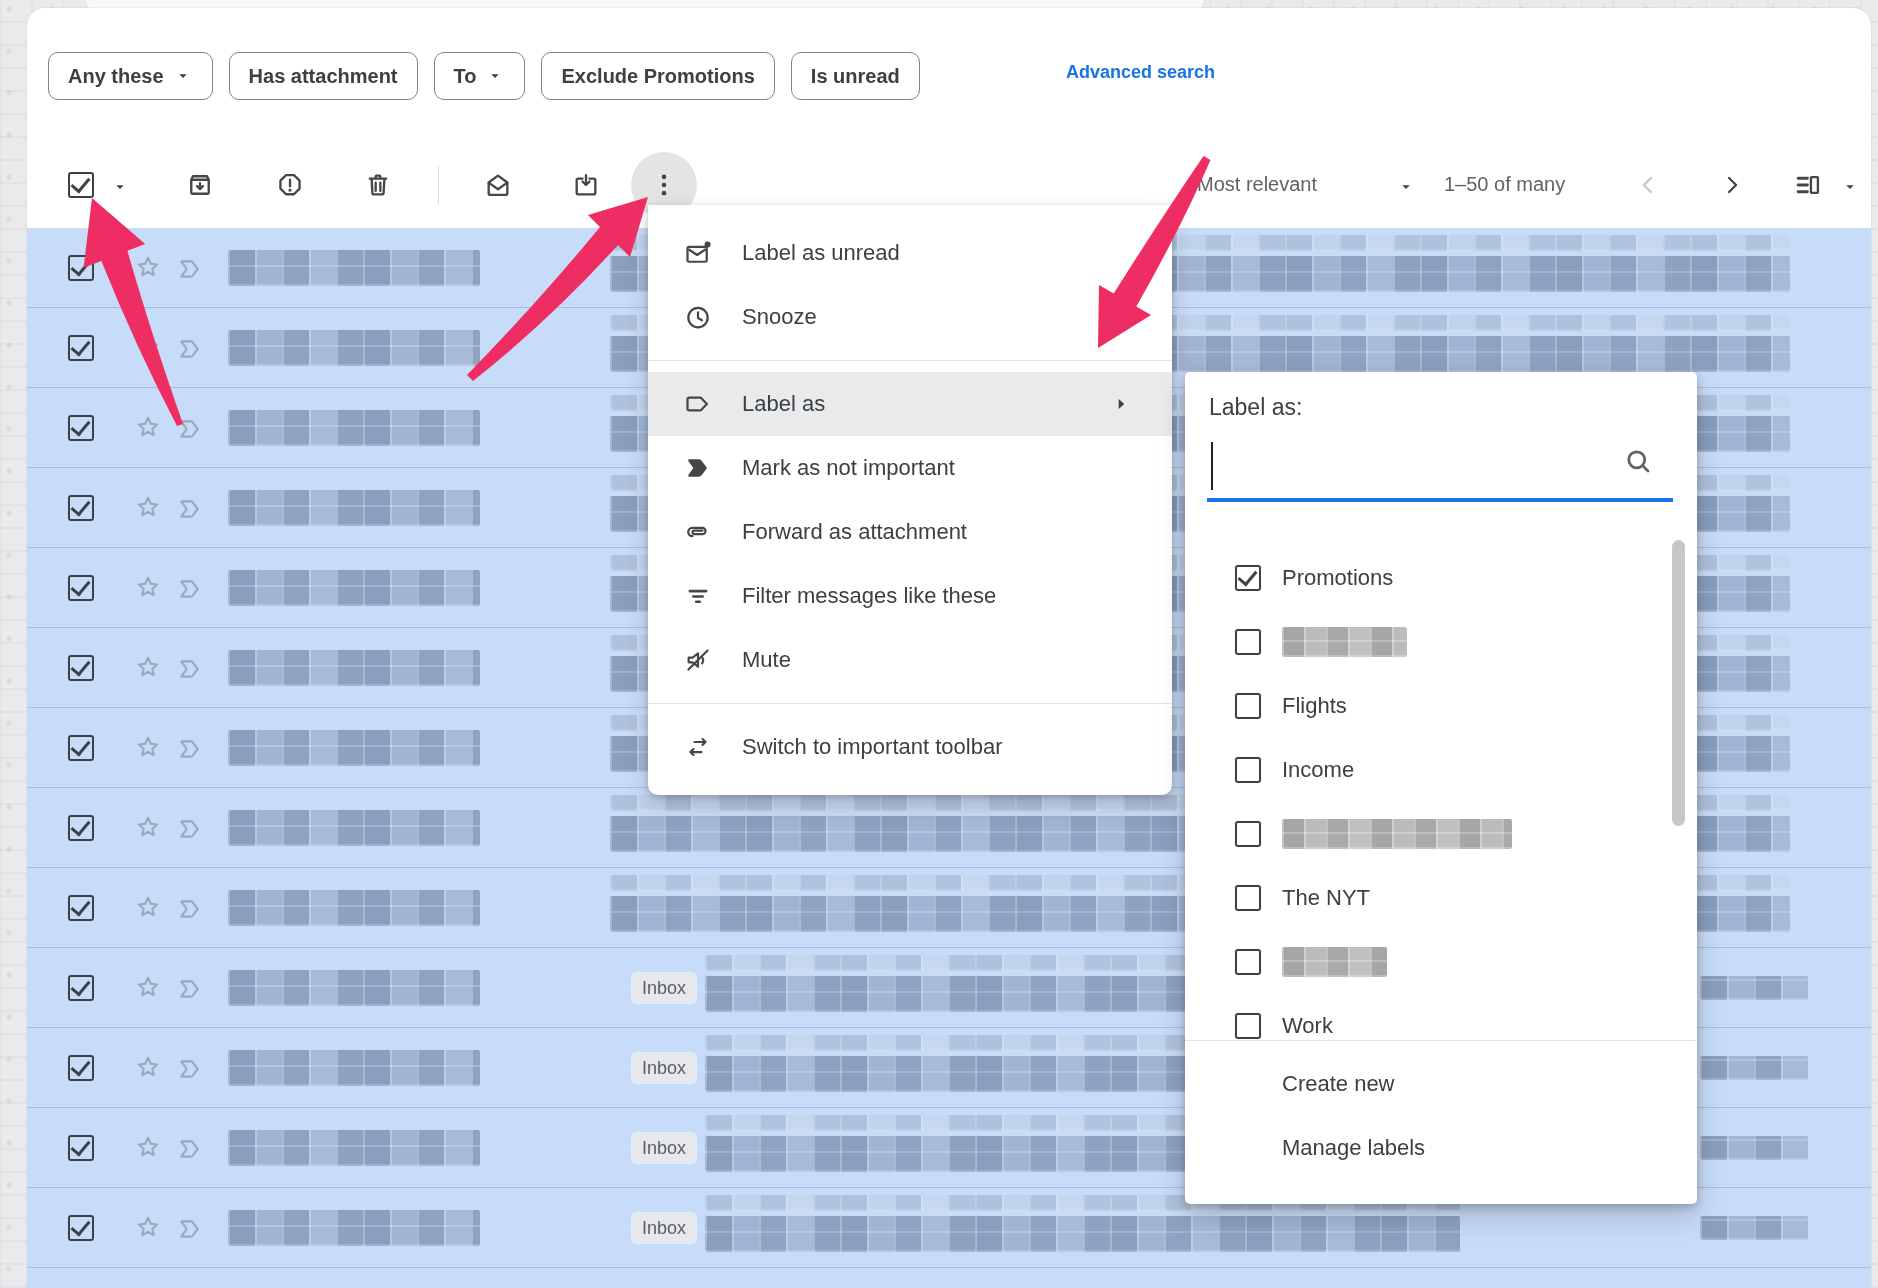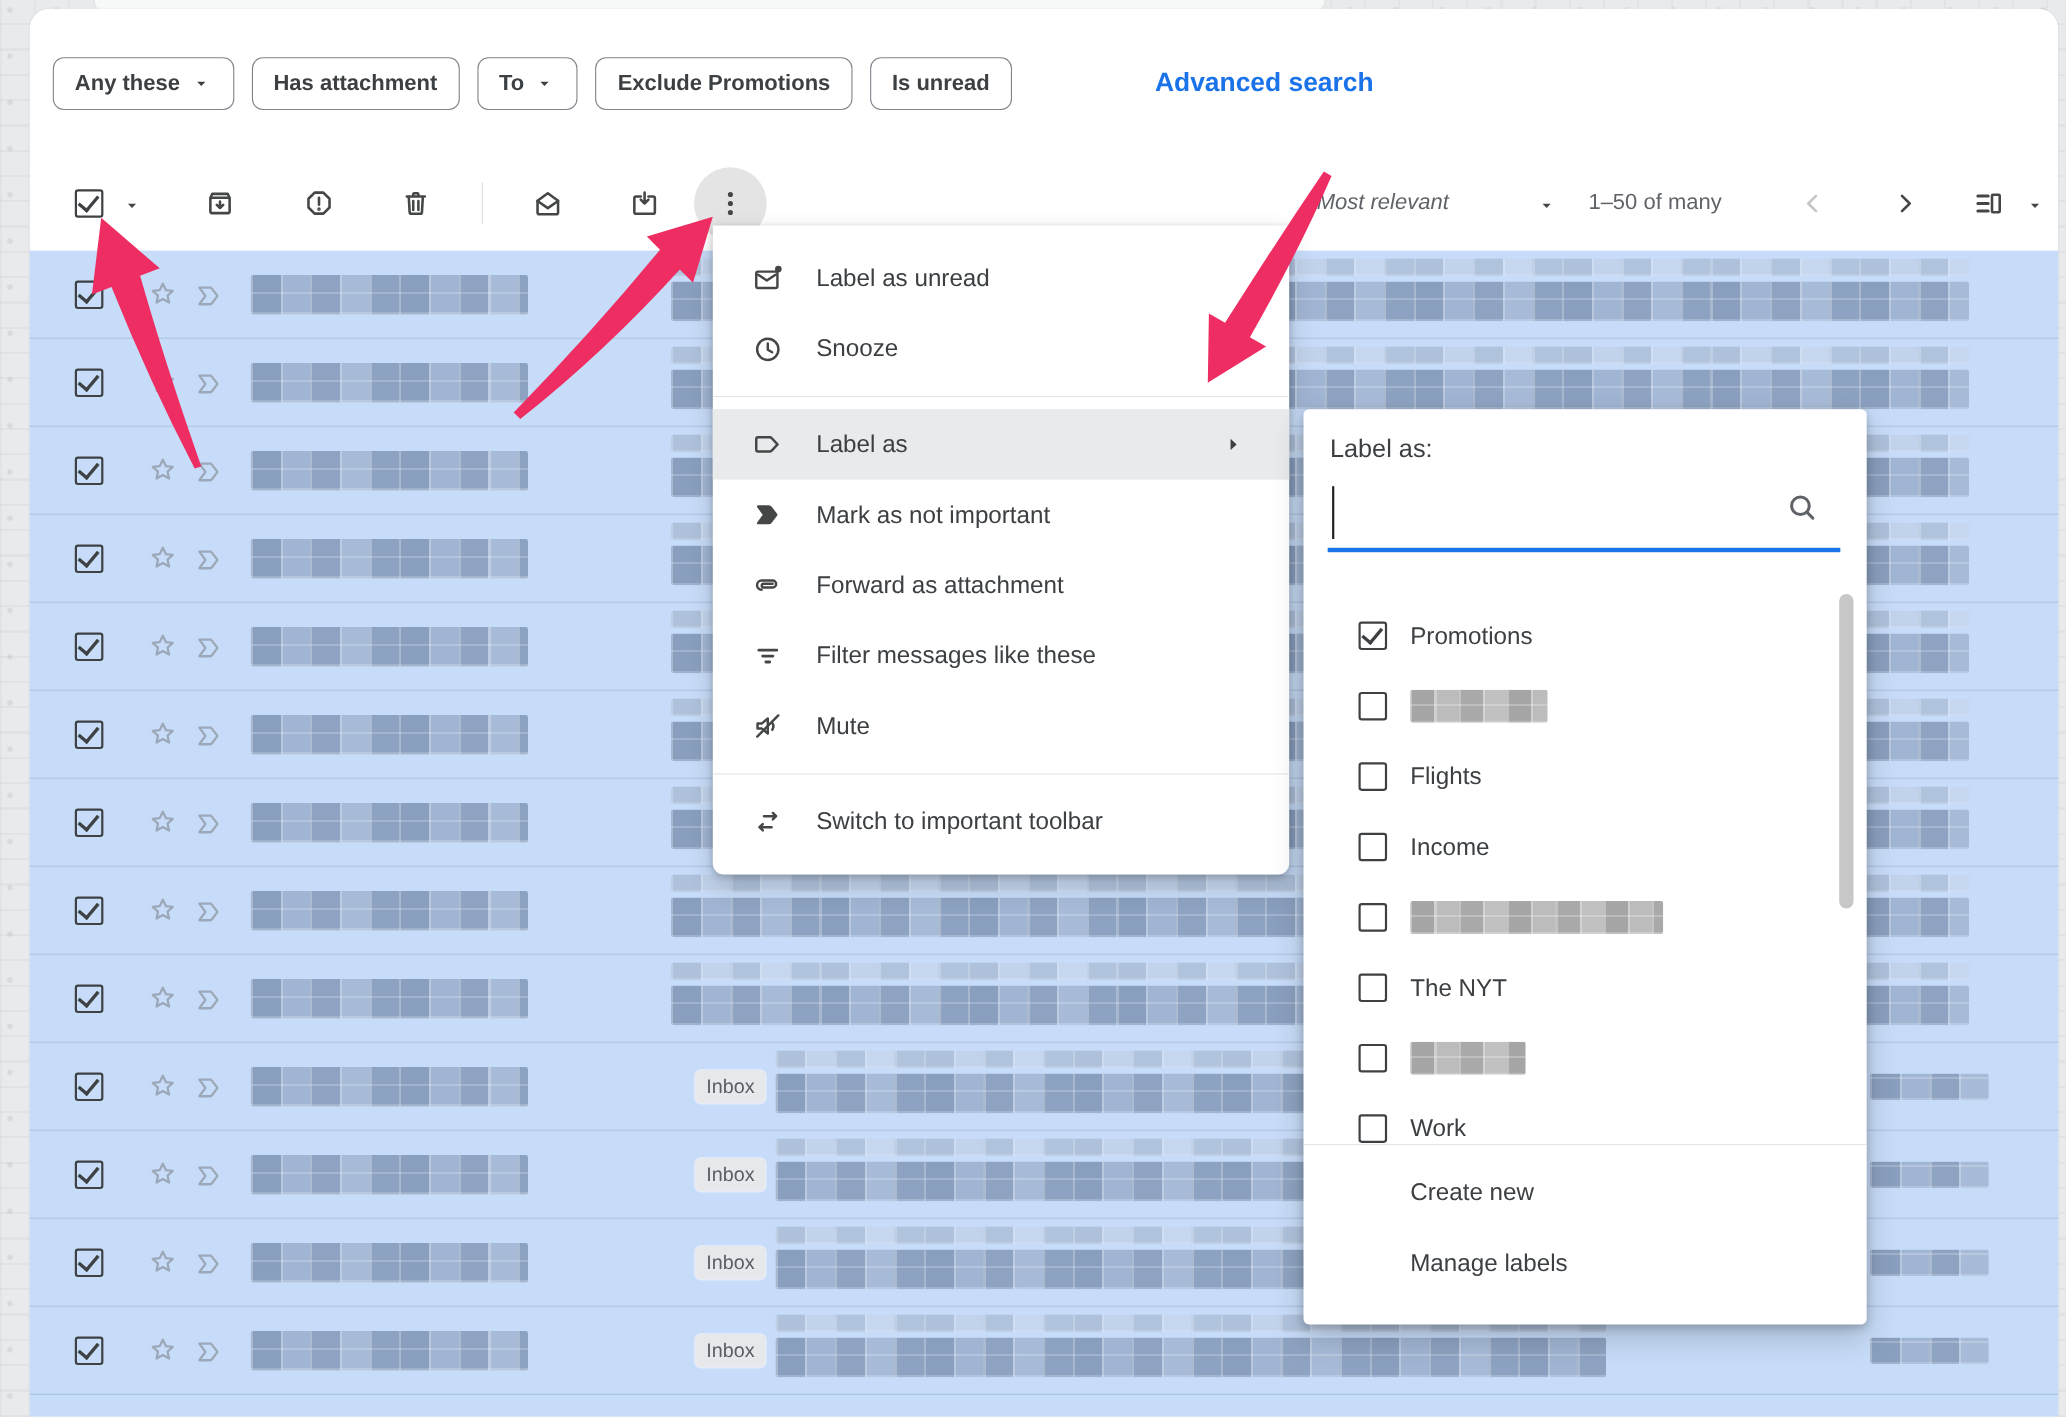--- a/index.html
+++ b/index.html
@@ -16,21 +16,21 @@
   .browser-remnant{position:absolute;left:85px;top:-12px;width:1118px;height:22px;
     background:#f7f8f8;border:1px solid #e0e1e3;border-radius:11px;}
   .window{position:absolute;left:27px;top:8px;width:1844px;height:1280px;background:#fff;
     border-radius:18px 18px 0 0;box-shadow:0 0 0 1px rgba(0,0,0,.04);}
   
   .chips{position:absolute;left:48px;top:52px;display:flex;gap:16px;align-items:center;z-index:3;}
   .chip{height:46px;border:1px solid #80848a;border-radius:10px;background:#fff;
     display:inline-flex;align-items:center;gap:9px;padding:0 19px;
     font-size:20px;font-weight:600;color:#3c4043;cursor:pointer;}
   .chip svg{width:20px;height:20px;fill:#5f6368;}
-  .advanced{margin-left:0;font-size:24px;font-weight:600;color:var(--accent);cursor:pointer;}
+  .advanced{margin-left:16px;font-size:18px;font-weight:600;color:var(--accent);cursor:pointer;}
   
   .ticon{position:absolute;width:28px;height:28px;color:var(--icon);z-index:3;}
   .ticon svg{width:100%;height:100%;fill:none;stroke:currentColor;stroke-width:2;
     stroke-linecap:round;stroke-linejoin:round;}
   .ticon.small{width:20px;height:20px;}
   .tb-divider{position:absolute;left:438px;top:166px;width:1px;height:38px;background:#dadce0;z-index:3;}
   .cb{position:relative;box-sizing:border-box;width:26px;height:26px;border:2.5px solid #3e4144;border-radius:3px;}
   .cb.checked::after{content:"";position:absolute;left:5px;top:0px;width:8px;height:15px;
     border-right:3.2px solid #3e4144;border-bottom:3.2px solid #3e4144;transform:rotate(40deg);}
   .tb-text{position:absolute;font-size:20px;color:#5f6368;z-index:3;white-space:nowrap;}
@@ -323,21 +323,21 @@
         <path d="M9 6.5H5.4A1.4 1.4 0 0 0 4 7.9v10.7A1.4 1.4 0 0 0 5.4 20h13.2a1.4 1.4 0 0 0 1.4-1.4V7.9a1.4 1.4 0 0 0-1.4-1.4H15"></path>
         <path d="M12 3.5V12 M9 9l3 3 3-3"></path>
       </svg></span>
   <div class="hover-circle"></div>
   <span class="ticon" style="left:650px;top:171px;z-index:3;"><svg viewBox="0 0 24 24" fill="none" stroke="currentColor" stroke-width="2" stroke-linecap="round" stroke-linejoin="round">
         <circle cx="12" cy="5" r="2" fill="currentColor" stroke="none"></circle>
         <circle cx="12" cy="12" r="2" fill="currentColor" stroke="none"></circle>
         <circle cx="12" cy="19" r="2" fill="currentColor" stroke="none"></circle>
       </svg></span>
 
-  <span class="tb-text" style="left:1197px;top:173px;font-style:italic;">Most relevant</span>
+  <span class="tb-text" style="left:1197px;top:173px;">Most relevant</span>
   <span class="ticon small" style="left:1396px;top:177px;"><svg viewBox="0 0 24 24" fill="none" stroke="currentColor" stroke-width="2" stroke-linecap="round" stroke-linejoin="round">
         <path d="M7.5 10l4.5 4.5L16.5 10z" fill="currentColor" stroke="none"></path>
       </svg></span>
   <span class="tb-text" style="left:1444px;top:173px;">1–50 of many</span>
   <span class="ticon" style="left:1634px;top:171px;color:#c3c6c4;"><svg viewBox="0 0 24 24" fill="none" stroke="currentColor" stroke-width="2" stroke-linecap="round" stroke-linejoin="round">
         <path d="M14.5 6l-6 6 6 6"></path>
       </svg></span>
   <span class="ticon" style="left:1718px;top:171px;"><svg viewBox="0 0 24 24" fill="none" stroke="currentColor" stroke-width="2" stroke-linecap="round" stroke-linejoin="round">
         <path d="M9.5 6l6 6-6 6"></path>
       </svg></span>

